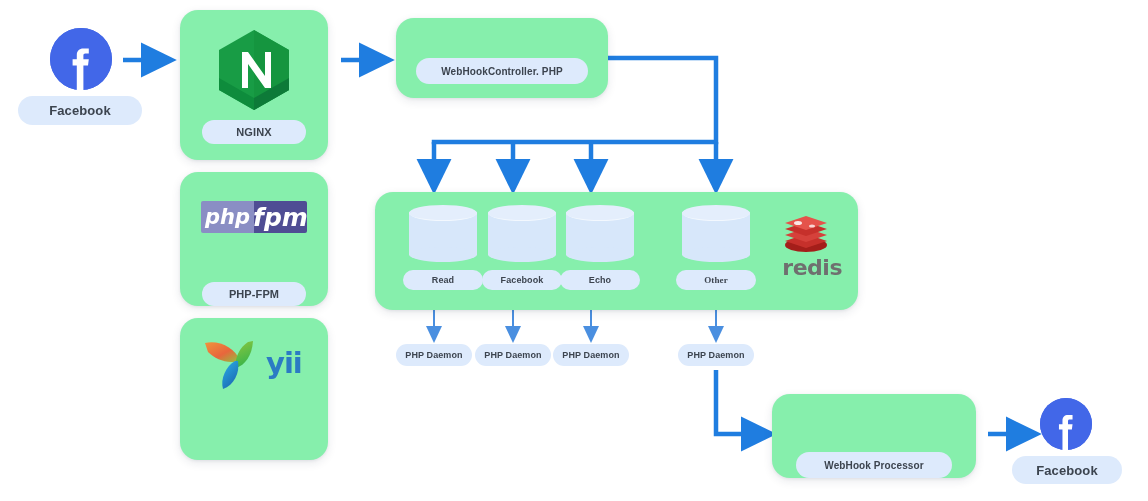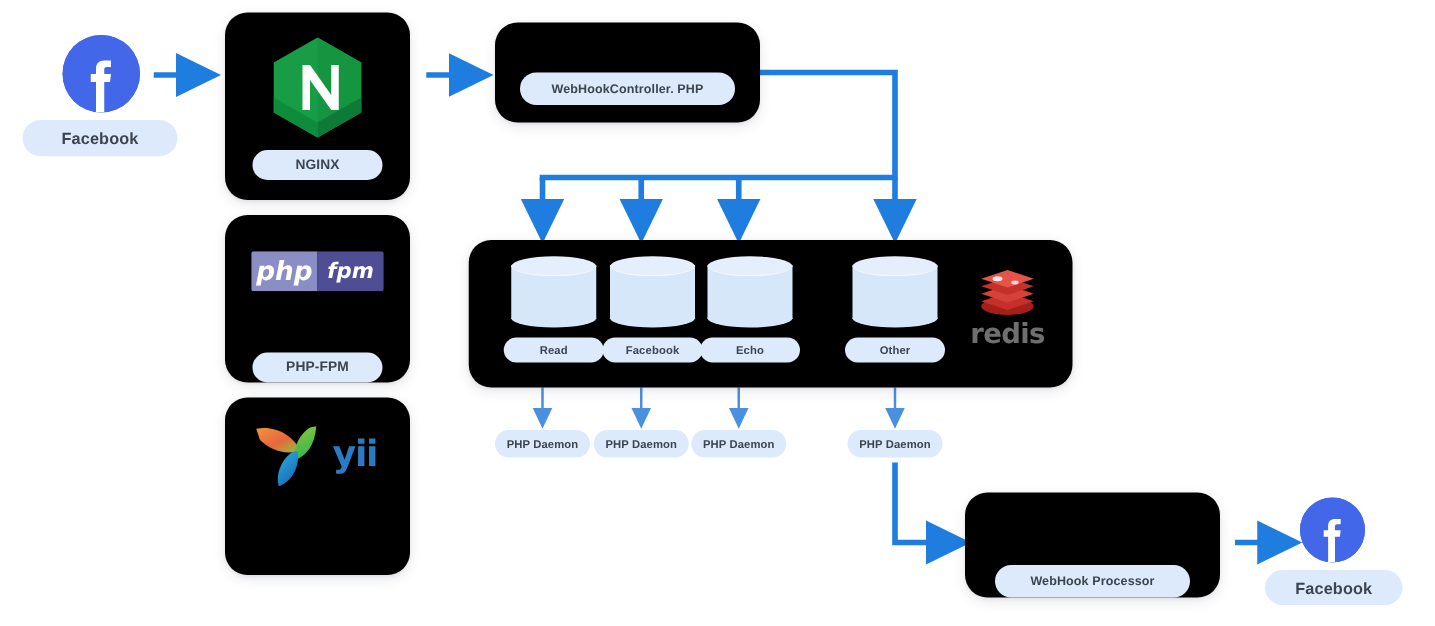--- a/index.html
+++ b/index.html
@@ -9,21 +9,21 @@
     font-family:"Liberation Sans", sans-serif;
     position:relative;
     overflow:hidden;
     -webkit-font-smoothing:antialiased;
   }
   #stage{position:absolute;left:0;top:0;width:1148px;height:501px;}
 
   
   .card{
     position:absolute;
-    background:#000000;
+    background:#86efac;
     border-radius:18px;
     box-shadow:0 3px 10px rgba(25,40,70,.10), 0 1px 3px rgba(25,40,70,.07);
   }
   
   .pill{
     position:absolute;
     background:#ddeafc;
     color:#3c444f;
     border-radius:999px;
     display:flex;align-items:center;justify-content:center;
@@ -59,21 +59,21 @@
     font-weight:bold;font-size:29px;color:#2b7bc4;
     line-height:1;margin-left:4px;letter-spacing:-1px;
   }
 
   
   .redis{position:absolute;text-align:center;}
   .redis svg{display:block;margin:0 auto;}
   .redis .word{
     font-family:"DejaVu Sans", sans-serif;
     font-weight:bold;font-size:22px;color:#6f6f6f;
-    line-height:1;margin-top:3px;letter-spacing:-.5px;
+    line-height:1;margin-top:3px;letter-spacing:-.5px;text-align:right;
   }
 
   
   .cyl{position:absolute;}
   .cyl .body{
     position:absolute;left:0;right:0;top:7px;bottom:7px;
     background:#d7e7fa;
   }
   .cyl .top{
     position:absolute;left:0;right:0;top:0;height:15px;
@@ -158,21 +158,21 @@
         <polygon points="3,62 38,82 38,70 3,50" fill="#0e8c3c"></polygon>
         <path d="M26,60 L26,24 L32,24 L49,48 L49,24 L55,24 L55,60 L49,60 L32,36 L32,60 Z" fill="#ffffff"></path>
       </svg>
     </div>
     <div class="pill lbl-md" style="left:22px;top:110px;width:104px;height:24px;">NGINX</div>
   </div>
 
   <div class="card" style="left:180px;top:172px;width:148px;height:134px;">
     <div class="phpfpm" style="left:21px;top:29px;width:106px;height:32px;">
       <div class="l" style="width:50%;font-size:21px;">php</div>
-      <div class="r" style="width:50%;font-size:17px;">fpm</div>
+      <div class="r" style="width:50%;font-size:25px;">fpm</div>
     </div>
     <div class="pill lbl-md" style="left:22px;top:110px;width:104px;height:24px;">PHP-FPM</div>
   </div>
 
   <div class="card" style="left:180px;top:318px;width:148px;height:142px;">
     <div class="yii" style="left:20px;top:16px;">
       <div class="mark">
         <svg viewBox="0 0 62 58" aria-hidden="true">
           <defs>
             <linearGradient id="yg1" x1="0" y1="0" x2="1" y2="1">
@@ -221,21 +221,21 @@
     </div>
     <div class="cyl" style="left:307px;top:13px;width:68px;height:57px;">
       <div class="body"></div>
       <div class="bot"></div>
       <div class="top"></div>
     </div>
 
     <div class="pill lbl-xs" style="left:28px;top:78px;width:80px;height:20px;">Read</div>
     <div class="pill lbl-xs" style="left:107px;top:78px;width:80px;height:20px;">Facebook</div>
     <div class="pill lbl-xs" style="left:185px;top:78px;width:80px;height:20px;">Echo</div>
-    <div class="pill lbl-xs" style="left:301px;top:78px;width:80px;height:20px;">Other</div>
+    <div class="pill lbl-xs" style="left:301px;top:78px;width:80px;height:20px;font-family:Liberation Serif, serif;">Other</div>
 
     <div class="redis" style="left:395px;top:22px;width:72px;">
       <svg width="50" height="40" viewBox="0 0 50 40" aria-hidden="true">
         <ellipse cx="25" cy="31" rx="21" ry="7" fill="#a41e1a"></ellipse>
         <path d="M4,27 L25,20 L46,27 L25,34 Z" fill="#c6302b"></path>
         <path d="M4,21 L25,14 L46,21 L25,28 Z" fill="#d5413b"></path>
         <path d="M4,15 L25,8 L46,15 L25,22 Z" fill="#c6302b"></path>
         <path d="M4,9 L25,2 L46,9 L25,16 Z" fill="#e5534b"></path>
         <ellipse cx="17" cy="9" rx="4" ry="2" fill="#ffffff" opacity=".85"></ellipse>
         <ellipse cx="31" cy="12" rx="3" ry="1.6" fill="#ffffff" opacity=".75"></ellipse>

